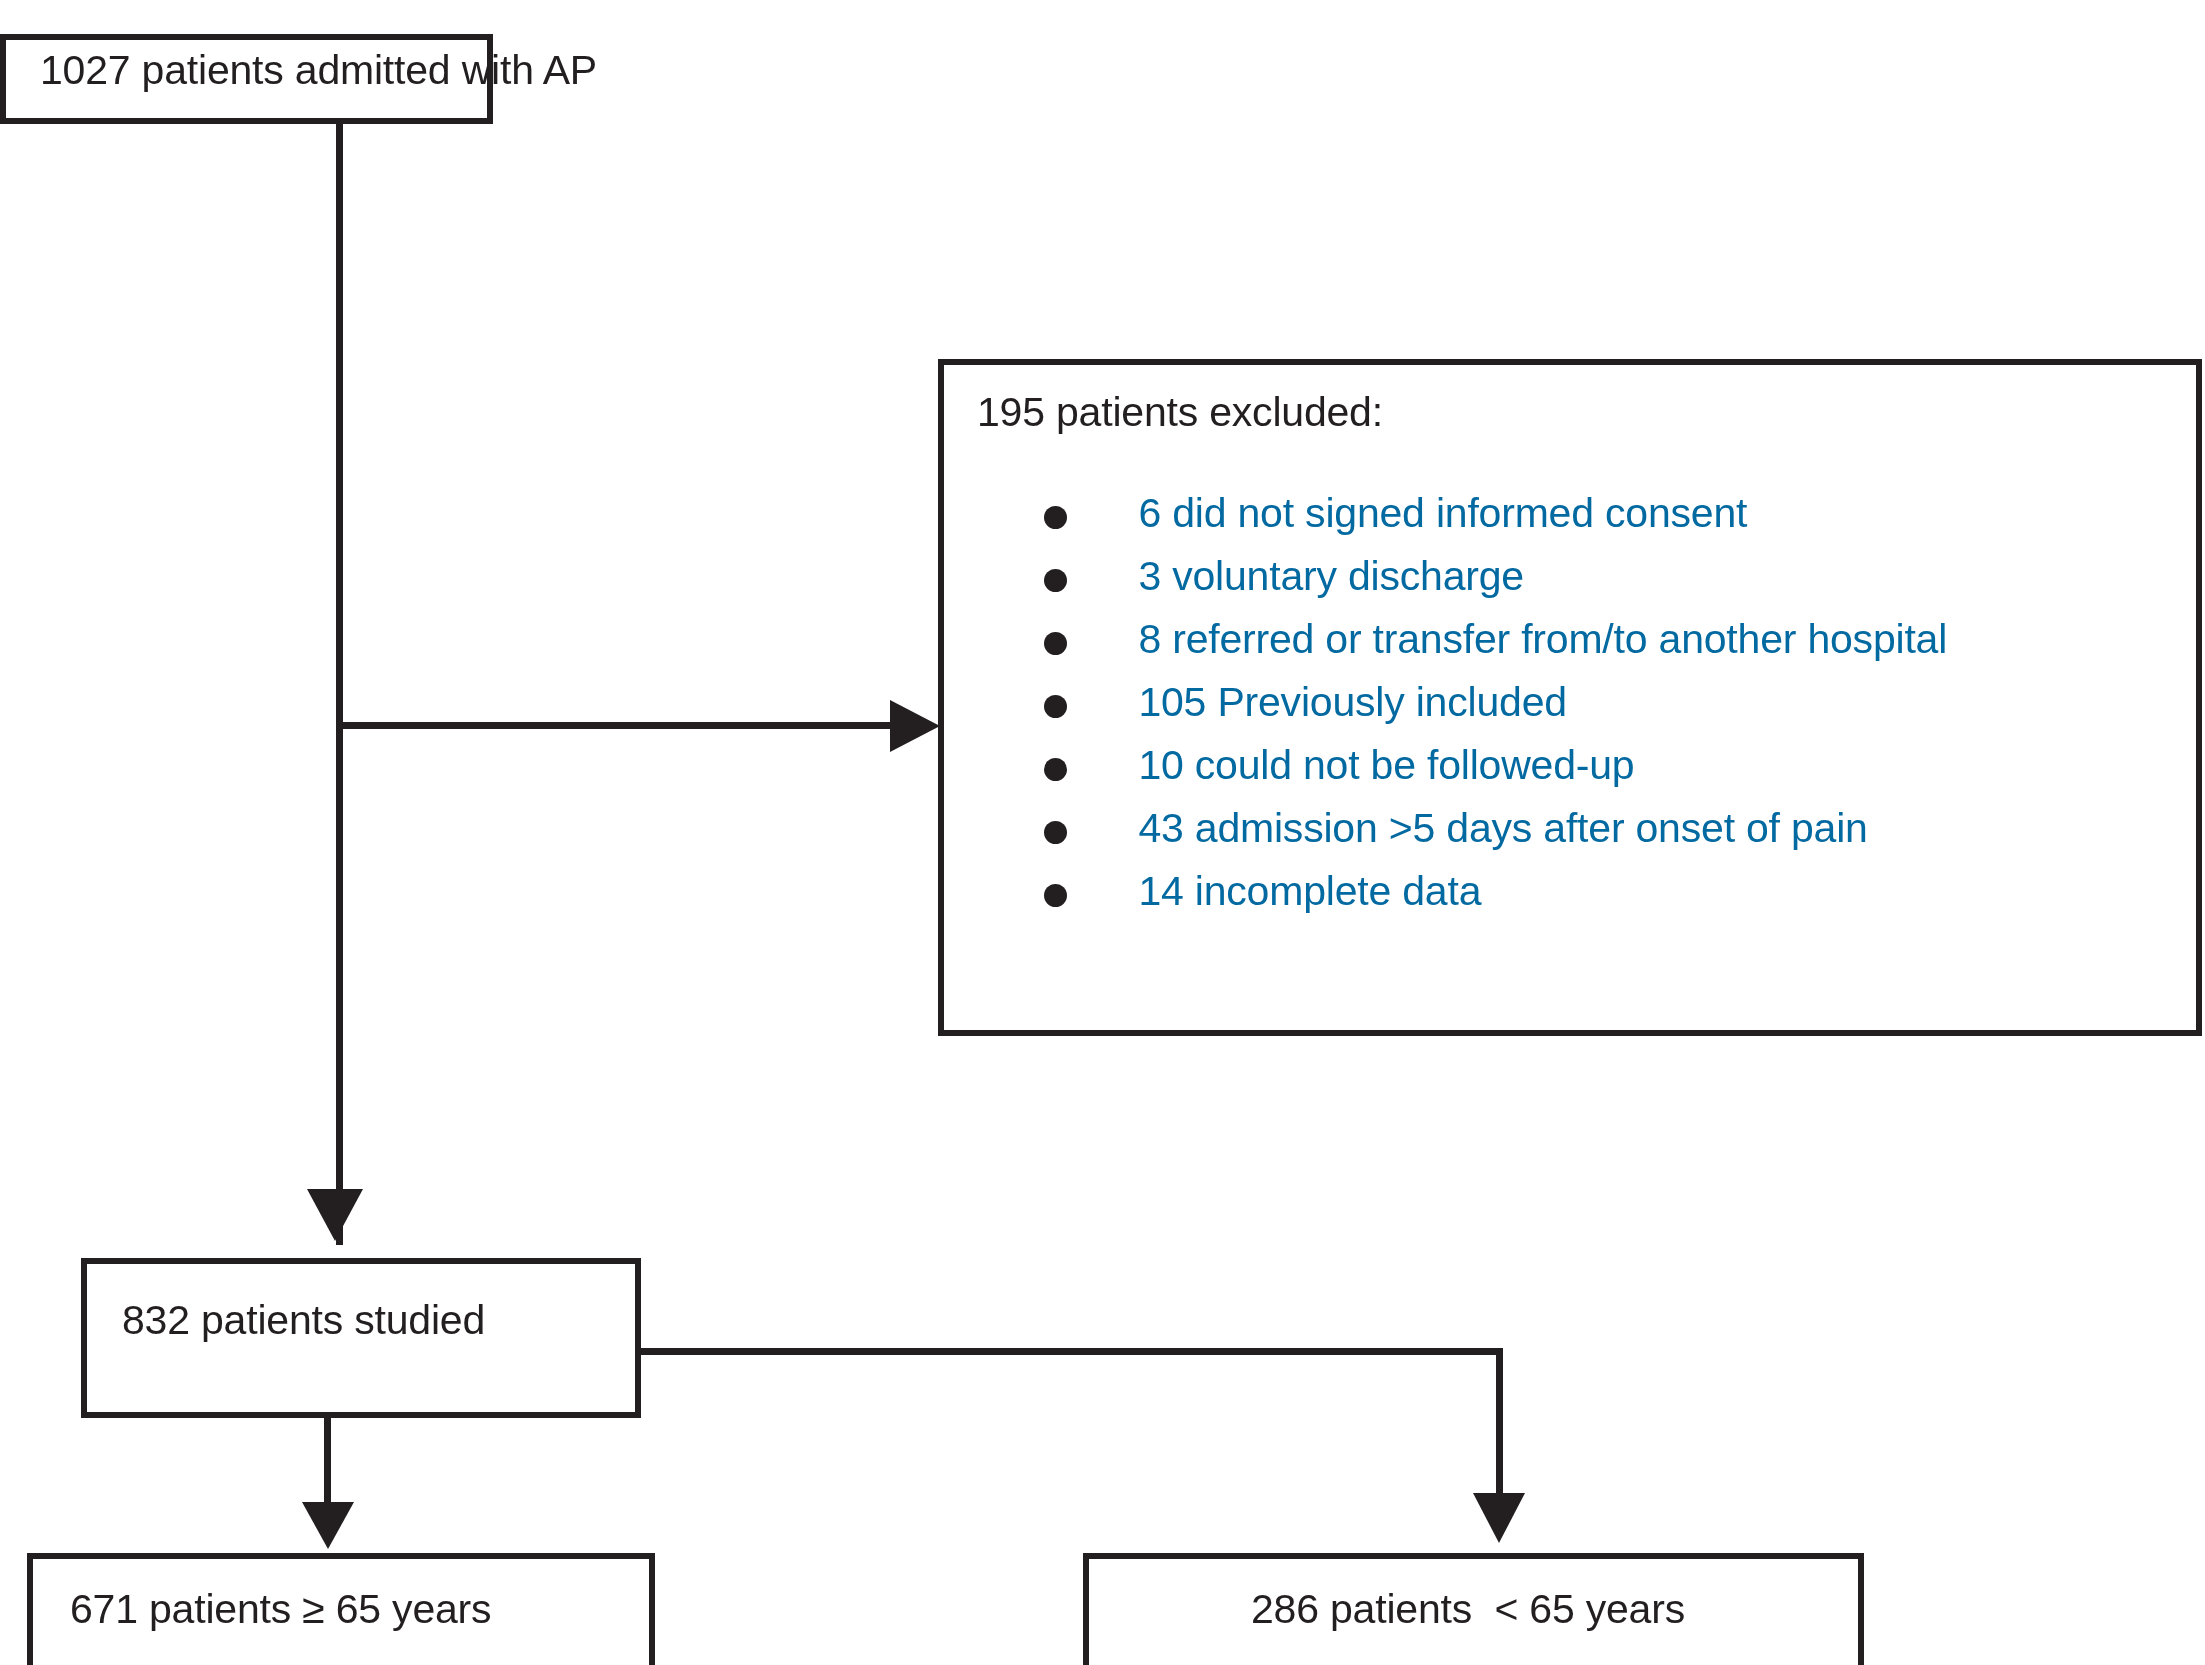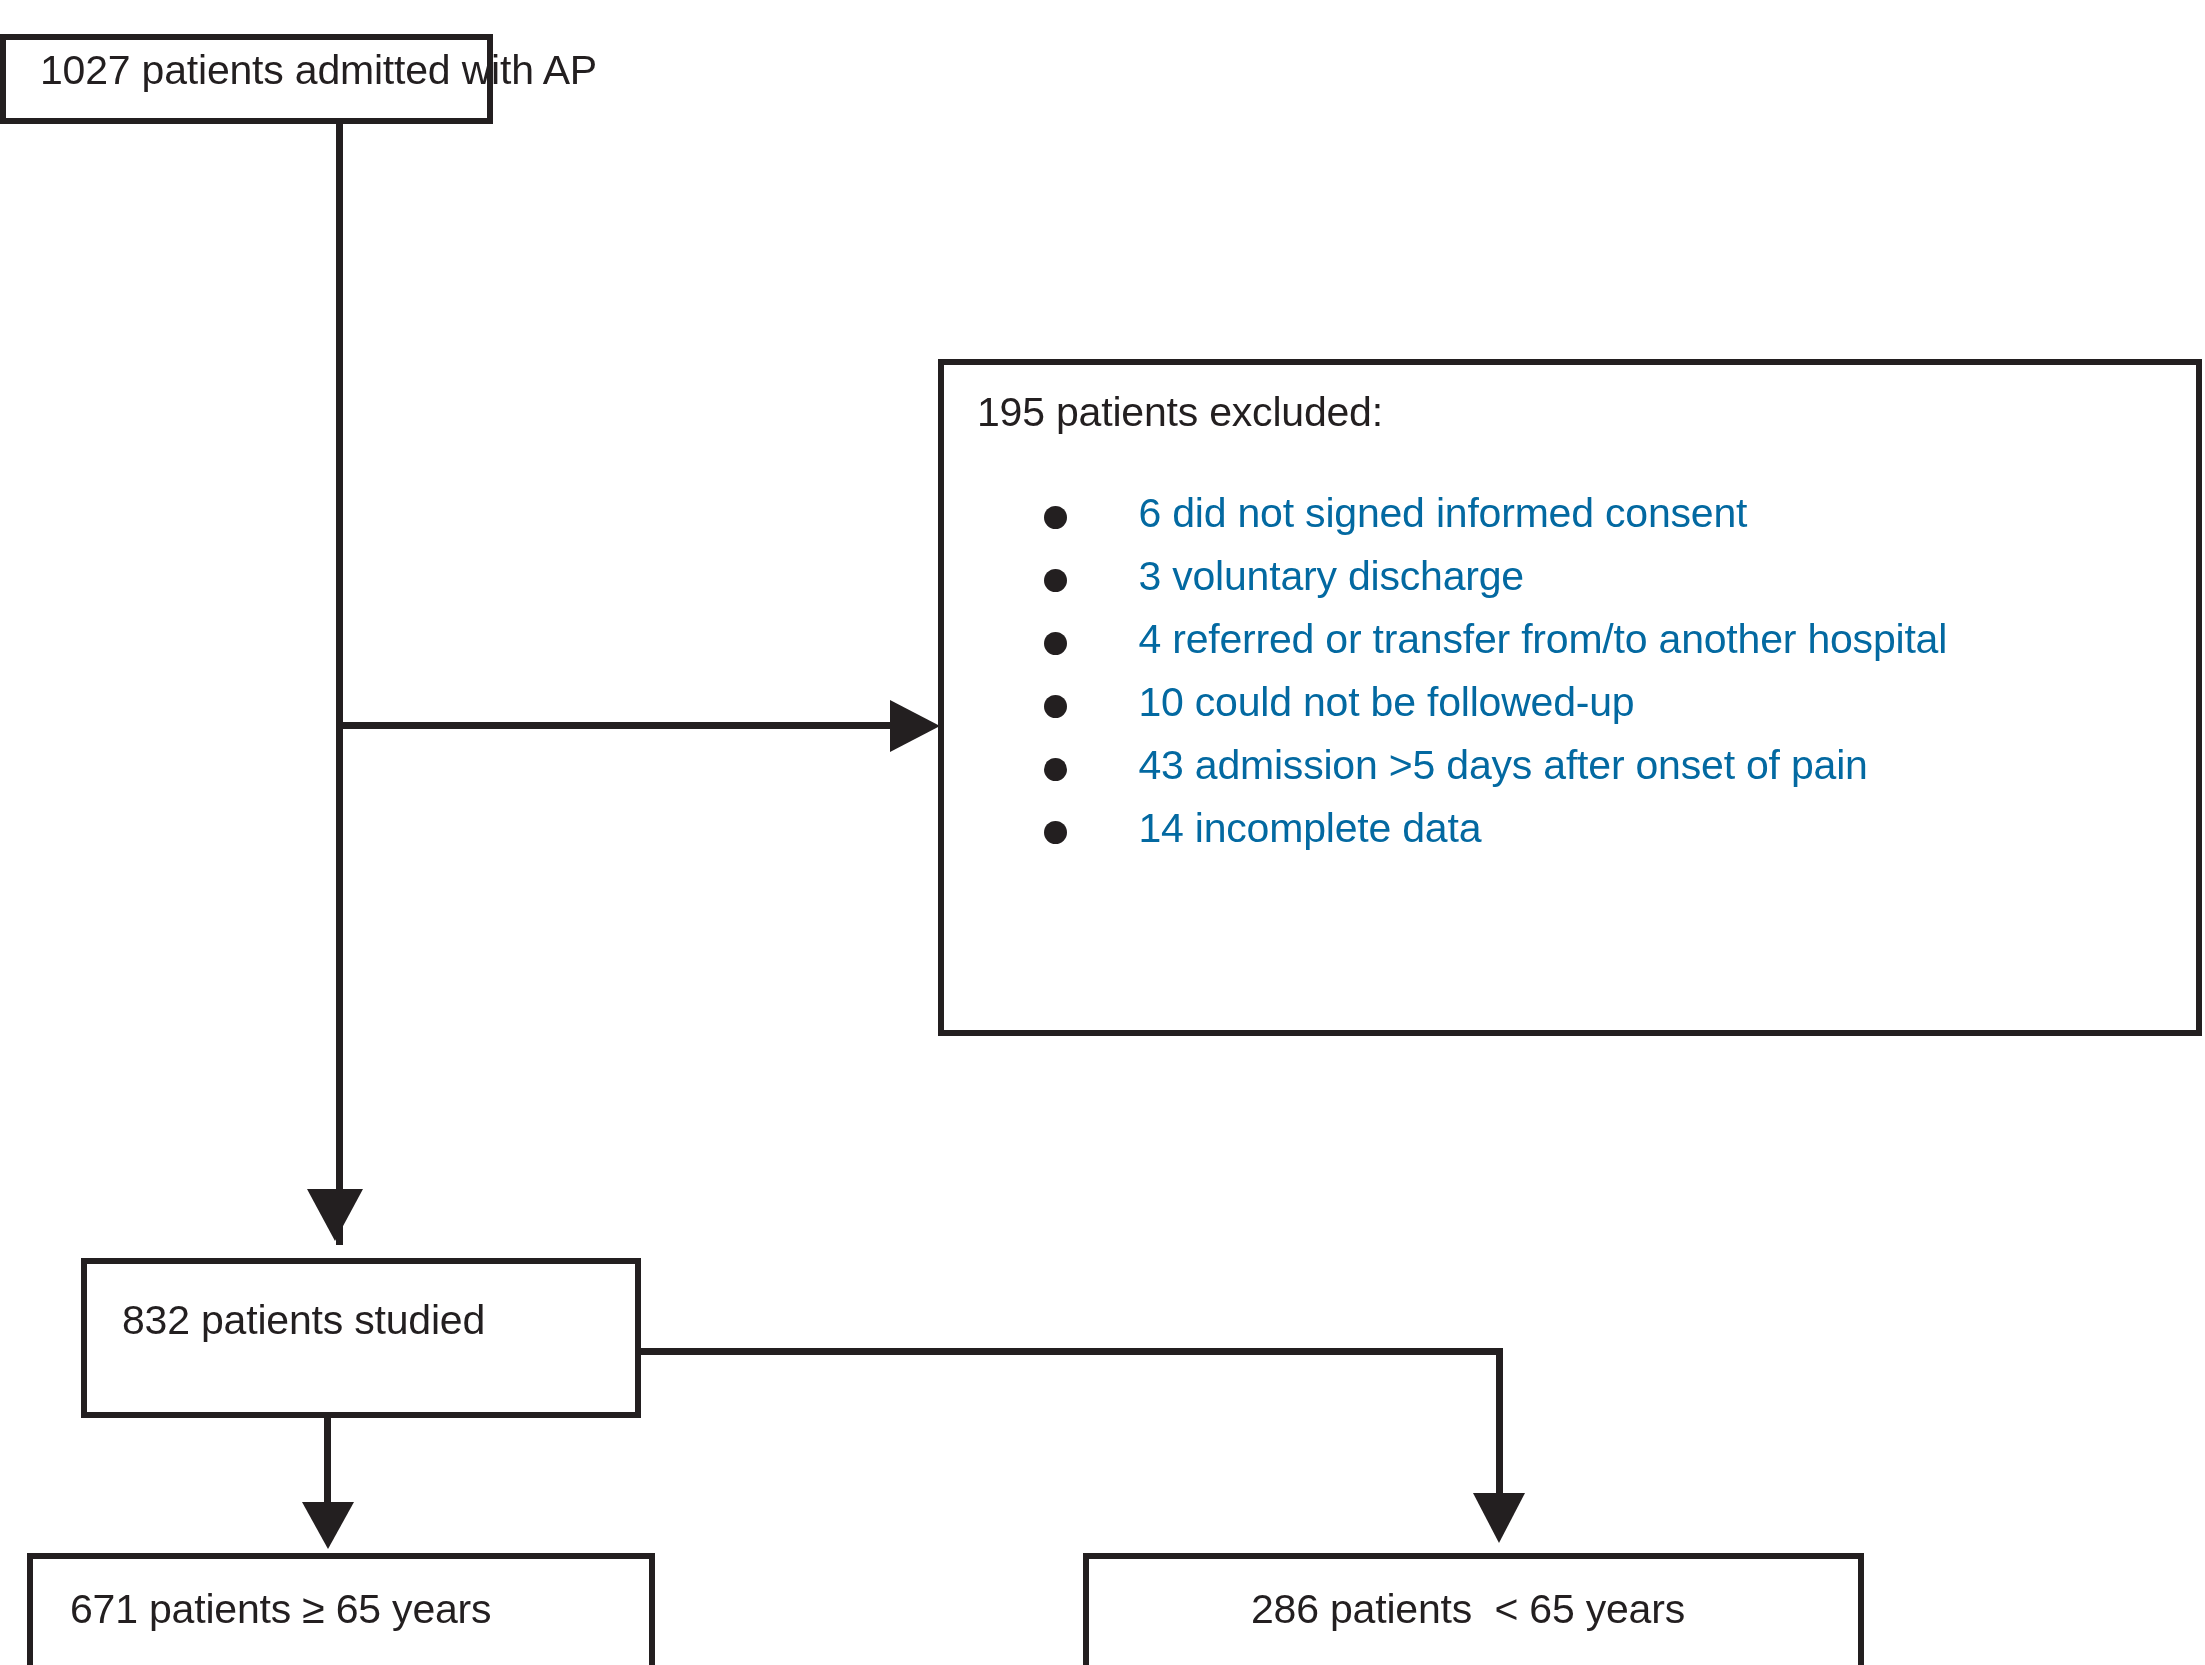--- a/index.html
+++ b/index.html
@@ -213,21 +213,25 @@
     <div class="excl-item">
       <span class="excl-bullet"></span>
       <span class="excl-text">6 did not signed informed consent</span>
     </div>
     <div class="excl-item">
       <span class="excl-bullet"></span>
       <span class="excl-text">3 voluntary discharge</span>
     </div>
     <div class="excl-item">
       <span class="excl-bullet"></span>
-      <span class="excl-text">4 referred or transfer from/to another hospital</span>
+      <span class="excl-text">8 referred or transfer from/to another hospital</span>
+    </div>
+    <div class="excl-item">
+      <span class="excl-bullet"></span>
+      <span class="excl-text">105 Previously included</span>
     </div>
     <div class="excl-item">
       <span class="excl-bullet"></span>
       <span class="excl-text">10 could not be followed-up</span>
     </div>
     <div class="excl-item">
       <span class="excl-bullet"></span>
       <span class="excl-text">43 admission &gt;5 days after onset of pain</span>
     </div>
     <div class="excl-item">

